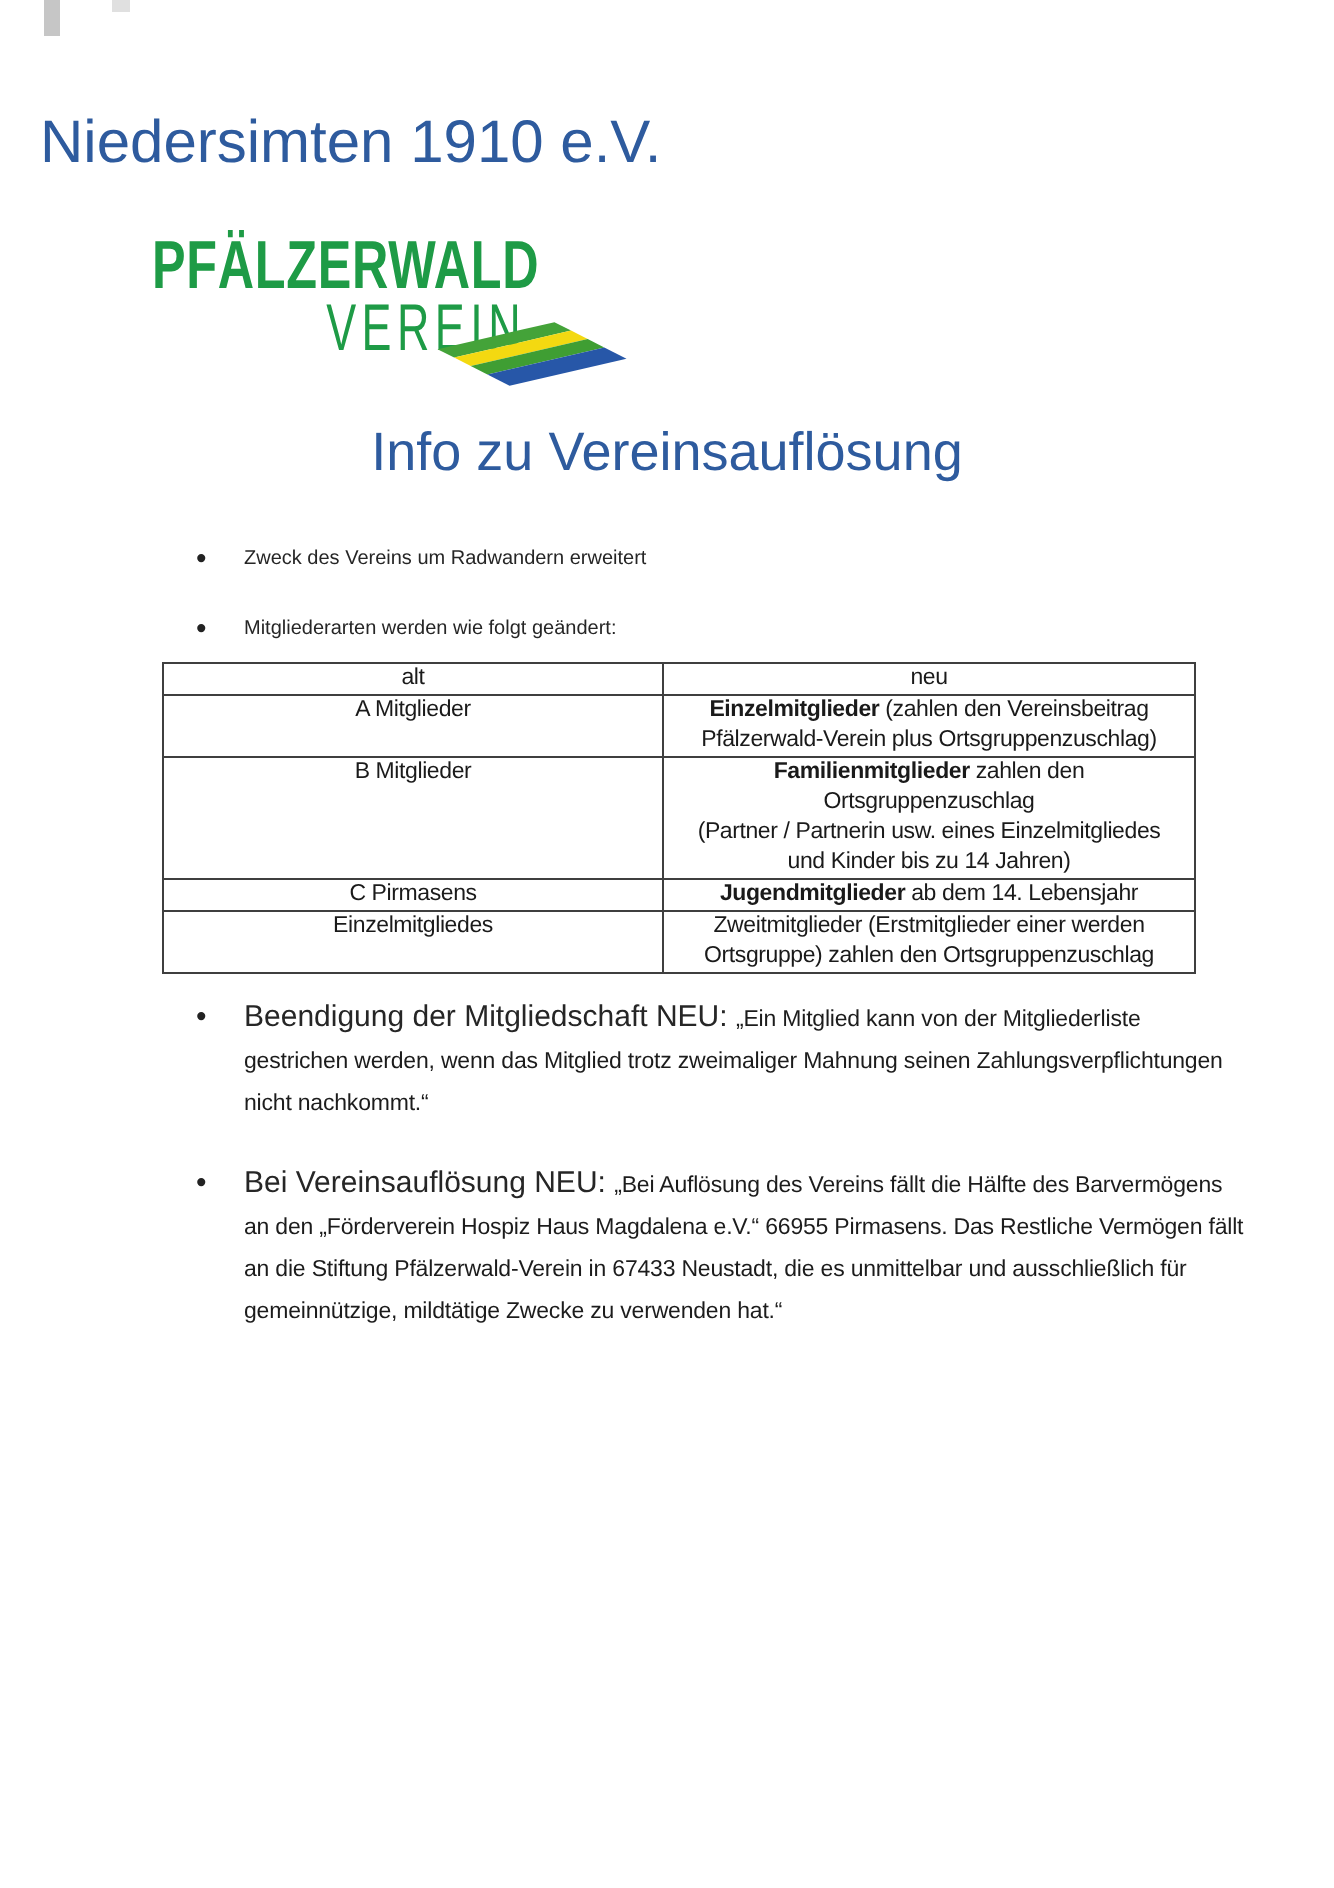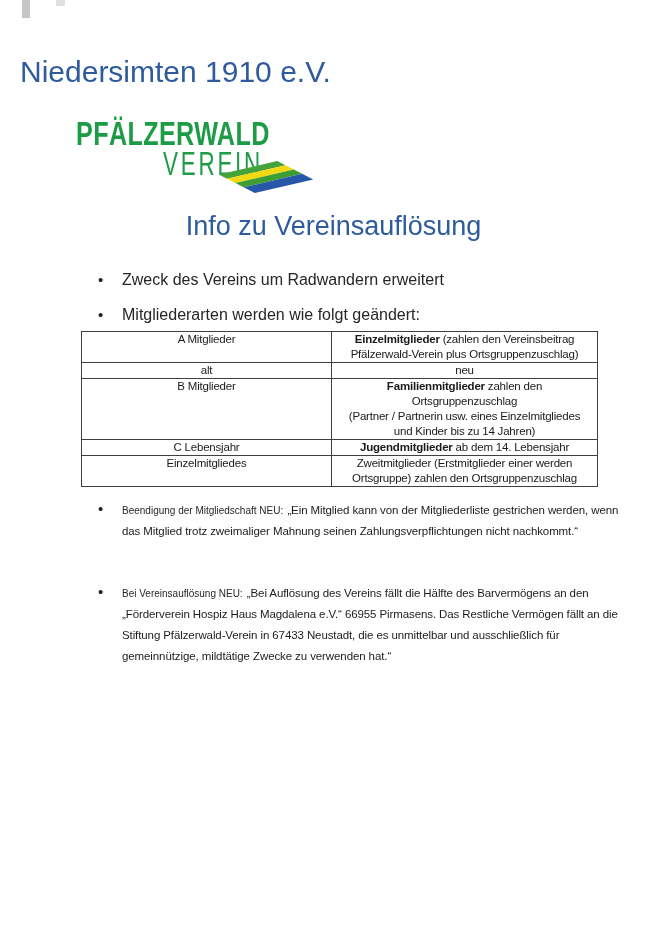--- a/index.html
+++ b/index.html
@@ -19,23 +19,23 @@
           transform:rotate(-13deg) skewX(50deg);}
   .swoosh div{width:100%;}
   .st1{height:6px;background:#44a339;}
   .st2{height:6px;background:#f3d911;}
   .st3{height:6px;background:#3f9e33;}
   .st4{height:8px;background:#2757a8;}
   .doc-title{position:absolute;top:210px;left:0;width:667px;text-align:center;
              font-size:27px;line-height:32px;color:#2e5b9e;}
   .bullet{position:absolute;display:flex;align-items:flex-start;}
   .dot{flex:0 0 24px;font-size:15px;line-height:19px;color:#222;}
-  .b-simple{font-size:16px;line-height:19px;color:#262626;}
+  .b-simple{font-size:10px;line-height:19px;color:#262626;}
   .b-mixed{width:500px;font-size:15px;line-height:19px;color:#262626;}
-  .lead{font-size:10px;}
+  .lead{font-size:15px;}
   .quote{font-size:11.5px;letter-spacing:-0.1px;color:#1c1c1c;}
   .b1{left:98px;top:270px;}
   .b2{left:98px;top:305px;}
   .b3{left:98px;top:499px;}
   .b4{left:98px;top:582px;}
   table.changes{position:absolute;left:81px;top:331px;border-collapse:collapse;
                 font-size:11.5px;line-height:15px;color:#1a1a1a;letter-spacing:-0.2px;}
   table.changes th,table.changes td{border:1px solid #3f3f3f;padding:0 1px;
                 text-align:center;vertical-align:top;font-weight:400;}
   table.changes .col-alt{width:247px;}
@@ -72,37 +72,37 @@
   </div>
 
   <div class="bullet b2">
     <span class="dot">•</span>
     <span class="b-simple">Mitgliederarten werden wie folgt geändert:</span>
   </div>
 
   <table class="changes">
     <tbody>
         <tr>
+      <th class="col-alt">alt</th>
+      <th class="col-neu">neu</th>
+    </tr>
+    <tr>
       <td>A Mitglieder</td>
       <td><span class="cellwrap"><span class="bld">Einzelmitglieder</span><span> (zahlen den Vereinsbeitrag
 Pfälzerwald-Verein plus Ortsgruppenzuschlag)</span></span></td>
-    </tr>
-    <tr>
-      <th class="col-alt">alt</th>
-      <th class="col-neu">neu</th>
     </tr>
     <tr>
       <td>B Mitglieder</td>
       <td><span class="cellwrap"><span class="bld">Familienmitglieder</span><span> zahlen den
 Ortsgruppenzuschlag
 (Partner / Partnerin usw. eines Einzelmitgliedes
 und Kinder bis zu 14 Jahren)</span></span></td>
     </tr>
     <tr>
-      <td>C Lebensjahr</td>
+      <td>C Pirmasens</td>
       <td><span class="cellwrap"><span class="bld">Jugendmitglieder</span><span> ab dem 14. Lebensjahr</span></span></td>
     </tr>
     <tr>
       <td>Einzelmitgliedes</td>
       <td><span class="cellwrap"><span class="bld"></span><span>Zweitmitglieder (Erstmitglieder einer werden
 Ortsgruppe) zahlen den Ortsgruppenzuschlag</span></span></td>
     </tr>
   </tbody>
     </table>
 

